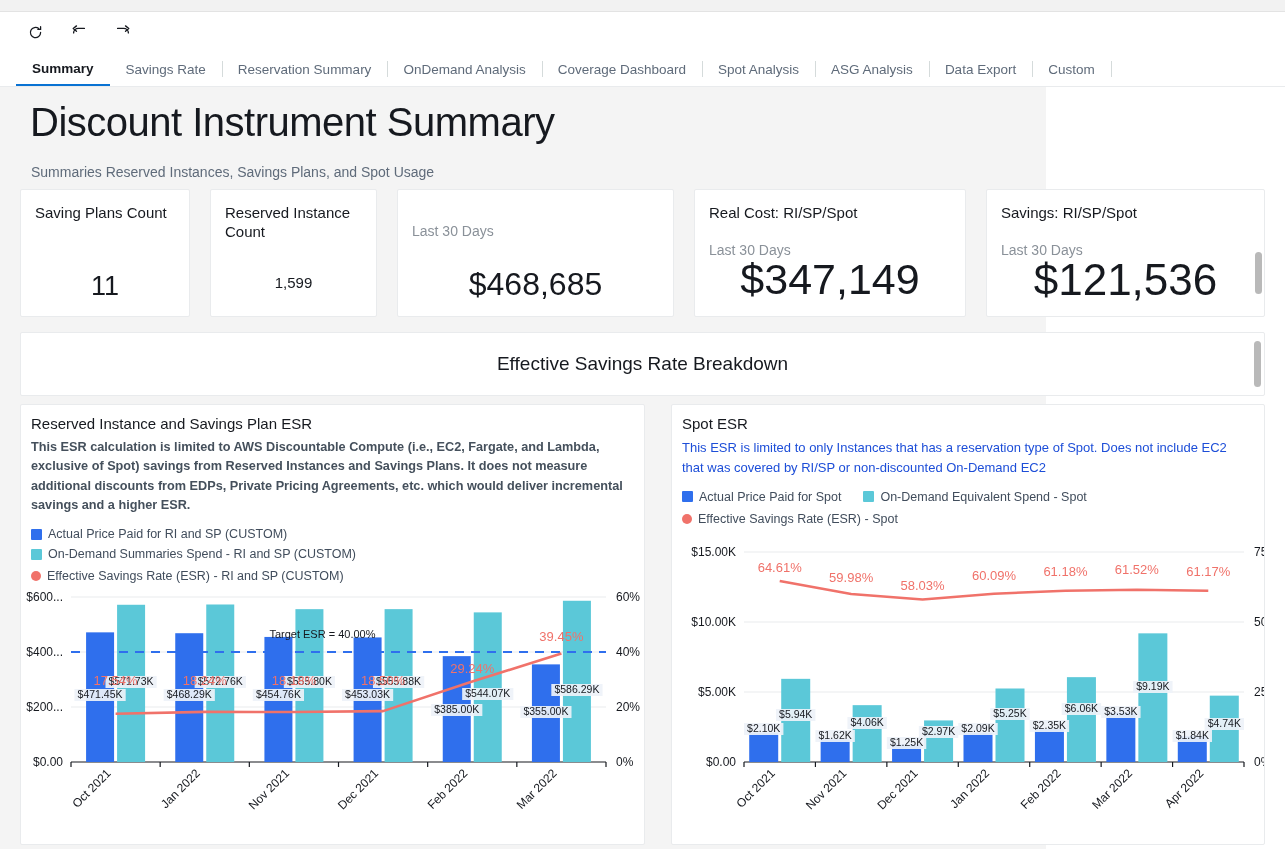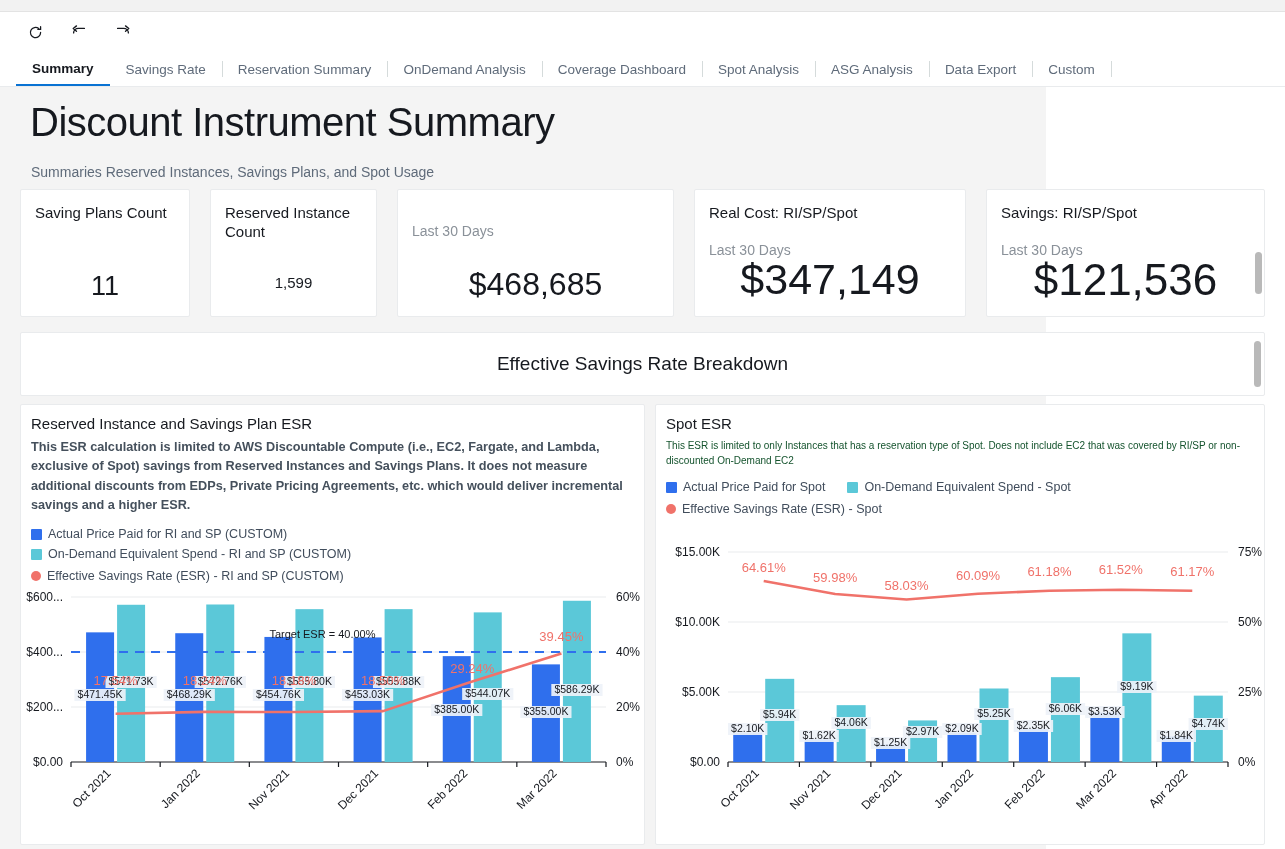--- a/index.html
+++ b/index.html
@@ -86,32 +86,32 @@
   .banner {
     position: absolute; left: 20px; top: 332px; width: 1245px; height: 64px;
     background: #ffffff; border: 1px solid #e9ebed; border-radius: 2px;
     display: flex; align-items: center; justify-content: center;
     font-size: 19px; color: #16191f;
   }
 
   
   .panels {
     position: absolute; left: 20px; top: 404px; width: 1245px; height: 441px;
-    display: flex; gap: 10px;
+    display: flex; gap: 26px;
   }
   .panel {
     background: #ffffff; border: 1px solid #e9ebed; border-radius: 2px;
     position: relative; overflow: hidden;
   }
   .pL { width: 625px; }
   .pR { flex: 1; }
 
   .panel-title { font-size: 15px; color: #16191f; margin: 10px 0 6px 10px; }
   .panel-desc {
-    font-size: 10px; color: #14532d; line-height: 1.52; margin: 0 12px 0 10px;
+    font-size: 13px; color: #1d4ed8; line-height: 1.52; margin: 0 12px 0 10px;
   }
   .pL .panel-desc { color: #45505c; font-weight: bold; font-size: 12.7px; }
   .legend { margin: 12px 0 0 10px; }
   .legend-row { display: flex; align-items: center; gap: 6px; margin-bottom: 8px; flex-wrap: wrap; }
   .legend-item { display: flex; align-items: center; gap: 6px; margin-right: 16px; }
   .sw { width: 11px; height: 11px; border-radius: 1px; display: inline-block; }
   .sw.dot { border-radius: 50%; width: 10px; height: 10px; }
   .legend-label { font-size: 12.5px; color: #414d5c; }
 
   
@@ -224,21 +224,21 @@
       <div class="panel-title">Reserved Instance and Savings Plan ESR</div>
       <div class="panel-desc">This ESR calculation is limited to AWS Discountable Compute (i.e., EC2, Fargate, and Lambda, exclusive of Spot) savings from Reserved Instances and Savings Plans. It does not measure additional discounts from EDPs, Private Pricing Agreements, etc. which would deliver incremental savings and a higher ESR.</div>
       <div class="legend">
         <div class="legend-row">
           <div class="legend-item">
             <span class="sw" style="background:#2f6fed"></span>
             <span class="legend-label">Actual Price Paid for RI and SP (CUSTOM)</span>
           </div>
           <div class="legend-item">
             <span class="sw" style="background:#5bc8d8"></span>
-            <span class="legend-label">On-Demand Equivalent Spend - RI and SP (CUSTOM)</span>
+            <span class="legend-label">On-Demand Summaries Spend - RI and SP (CUSTOM)</span>
           </div>
         </div>
         <div class="legend-row">
           <div class="legend-item">
             <span class="sw dot" style="background:#f0726a"></span>
             <span class="legend-label">Effective Savings Rate (ESR) - RI and SP (CUSTOM)</span>
           </div>
         </div>
       </div>
       <div class="chart" id="chartL"><svg width="625" height="255" viewBox="0 0 625 255">

